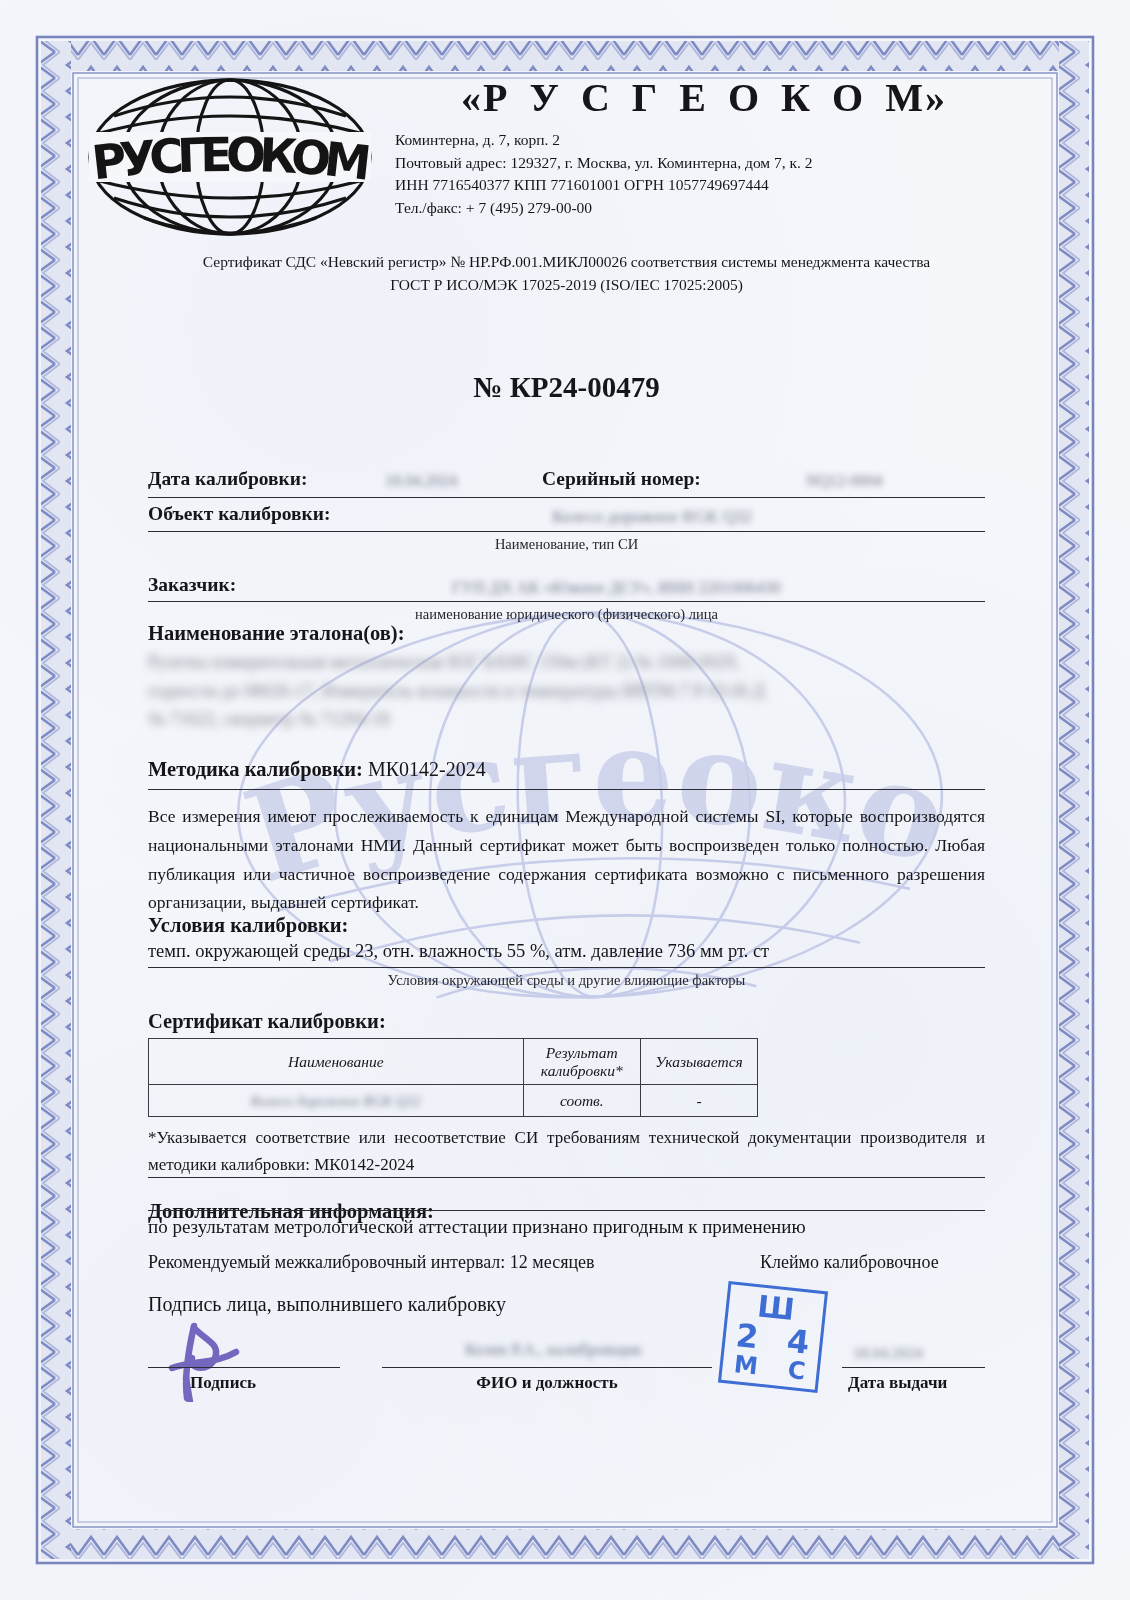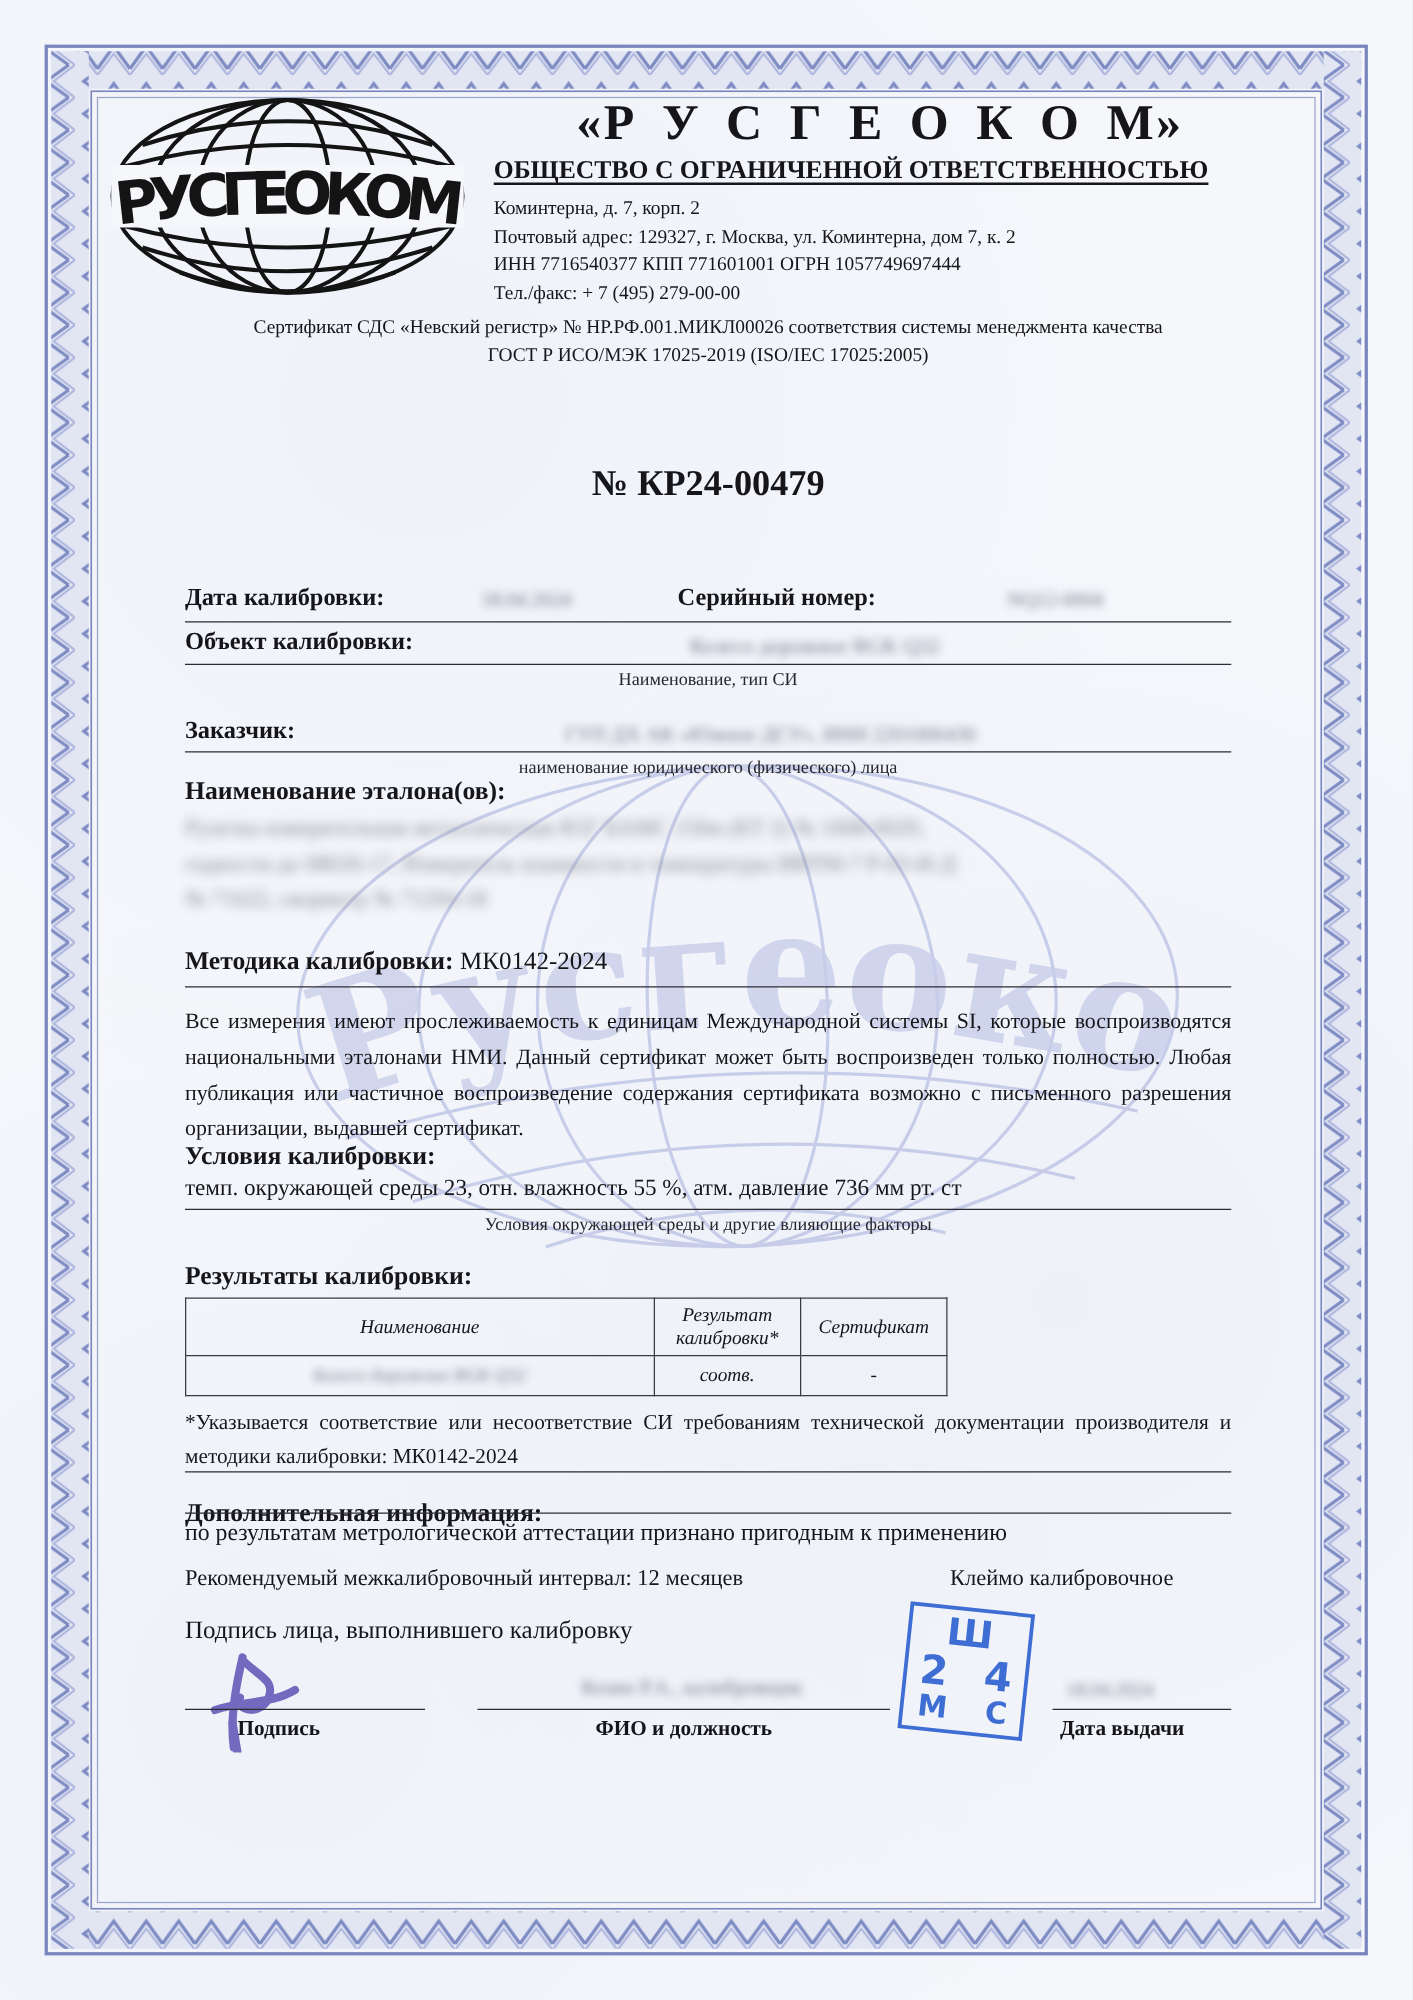--- a/index.html
+++ b/index.html
@@ -107,21 +107,20 @@
     <defs>
         <path id="logoArc" d="M6,104 Q144,86 282,104"></path>
       </defs>
     <text font-family="DejaVu Sans, sans-serif" font-weight="bold" font-size="47" fill="#141414">
       <textPath href="#logoArc" startOffset="2" textLength="276">РУСГЕОКОМ</textPath>
     </text>
   </svg>
 
   <div class="abs" style="left:395px; top:74px; width:618px;">
     <div class="company-name">«Р У С Г Е О К О М»</div>
-    <div class="company-form">ОБЩЕСТВО С ОГРАНИЧЕННОЙ ОТВЕТСТВЕННОСТЬЮ</div>
     <div class="addr">
       <div>Коминтерна, д. 7, корп. 2</div>
       <div>Почтовый адрес: 129327, г. Москва, ул. Коминтерна, дом 7, к. 2</div>
       <div>ИНН 7716540377 КПП 771601001 ОГРН 1057749697444</div>
       <div>Тел./факс: + 7 (495) 279-00-00</div>
     </div>
   </div>
 
   <div class="abs content-center accr" style="top:250px;">
     <div>Сертификат СДС «Невский регистр» № НР.РФ.001.МИКЛ00026 соответствия системы менеджмента качества</div>
@@ -157,32 +156,32 @@
   </div>
   <div class="rule" style="left:148px; top:789px; width:837px;"></div>
 
   <div class="abs para" style="left:148px; top:802px; width:837px;">Все измерения имеют прослеживаемость к единицам Международной системы SI, которые воспроизводятся национальными эталонами НМИ. Данный сертификат может быть воспроизведен только полностью. Любая публикация или частичное воспроизведение содержания сертификата возможно с письменного разрешения организации, выдавшей сертификат.</div>
 
   <div class="abs heading" style="left:148px; top:914px;">Условия калибровки:</div>
   <div class="abs" style="left:148px; top:941px; font-size:18.5px;">темп. окружающей среды 23, отн. влажность 55 %, атм. давление 736 мм рт. ст</div>
   <div class="rule" style="left:148px; top:967px; width:837px;"></div>
   <div class="abs content-center caption" style="top:972px;">Условия окружающей среды и другие влияющие факторы</div>
 
-  <div class="abs heading" style="left:148px; top:1010px;">Результаты калибровки:</div>
+  <div class="abs heading" style="left:148px; top:1010px;">Сертификат калибровки:</div>
   <table class="results abs" style="left:148px; top:1038px;font-style:italic;">
     <colgroup>
         <col style="width:61.5%">
         <col style="width:19.3%">
         <col style="width:19.2%">
       </colgroup>
     <tbody>
         <tr>
       <th>Наименование</th>
       <th>Результат калибровки*</th>
-      <th>Сертификат</th>
+      <th>Указывается</th>
     </tr>
     <tr>
       <td><span class="redacted" style="font-size:14.5px;">Колесо дорожное RGK Q32</span></td>
       <td>соотв.</td>
       <td>-</td>
     </tr>
   </tbody>
     </table>
 
   <div class="abs" style="left:148px; top:1125px; width:837px; font-size:17px; line-height:26.5px; text-align:justify;">*Указывается соответствие или несоответствие СИ требованиям технической документации производителя и методики калибровки: МК0142-2024</div>

